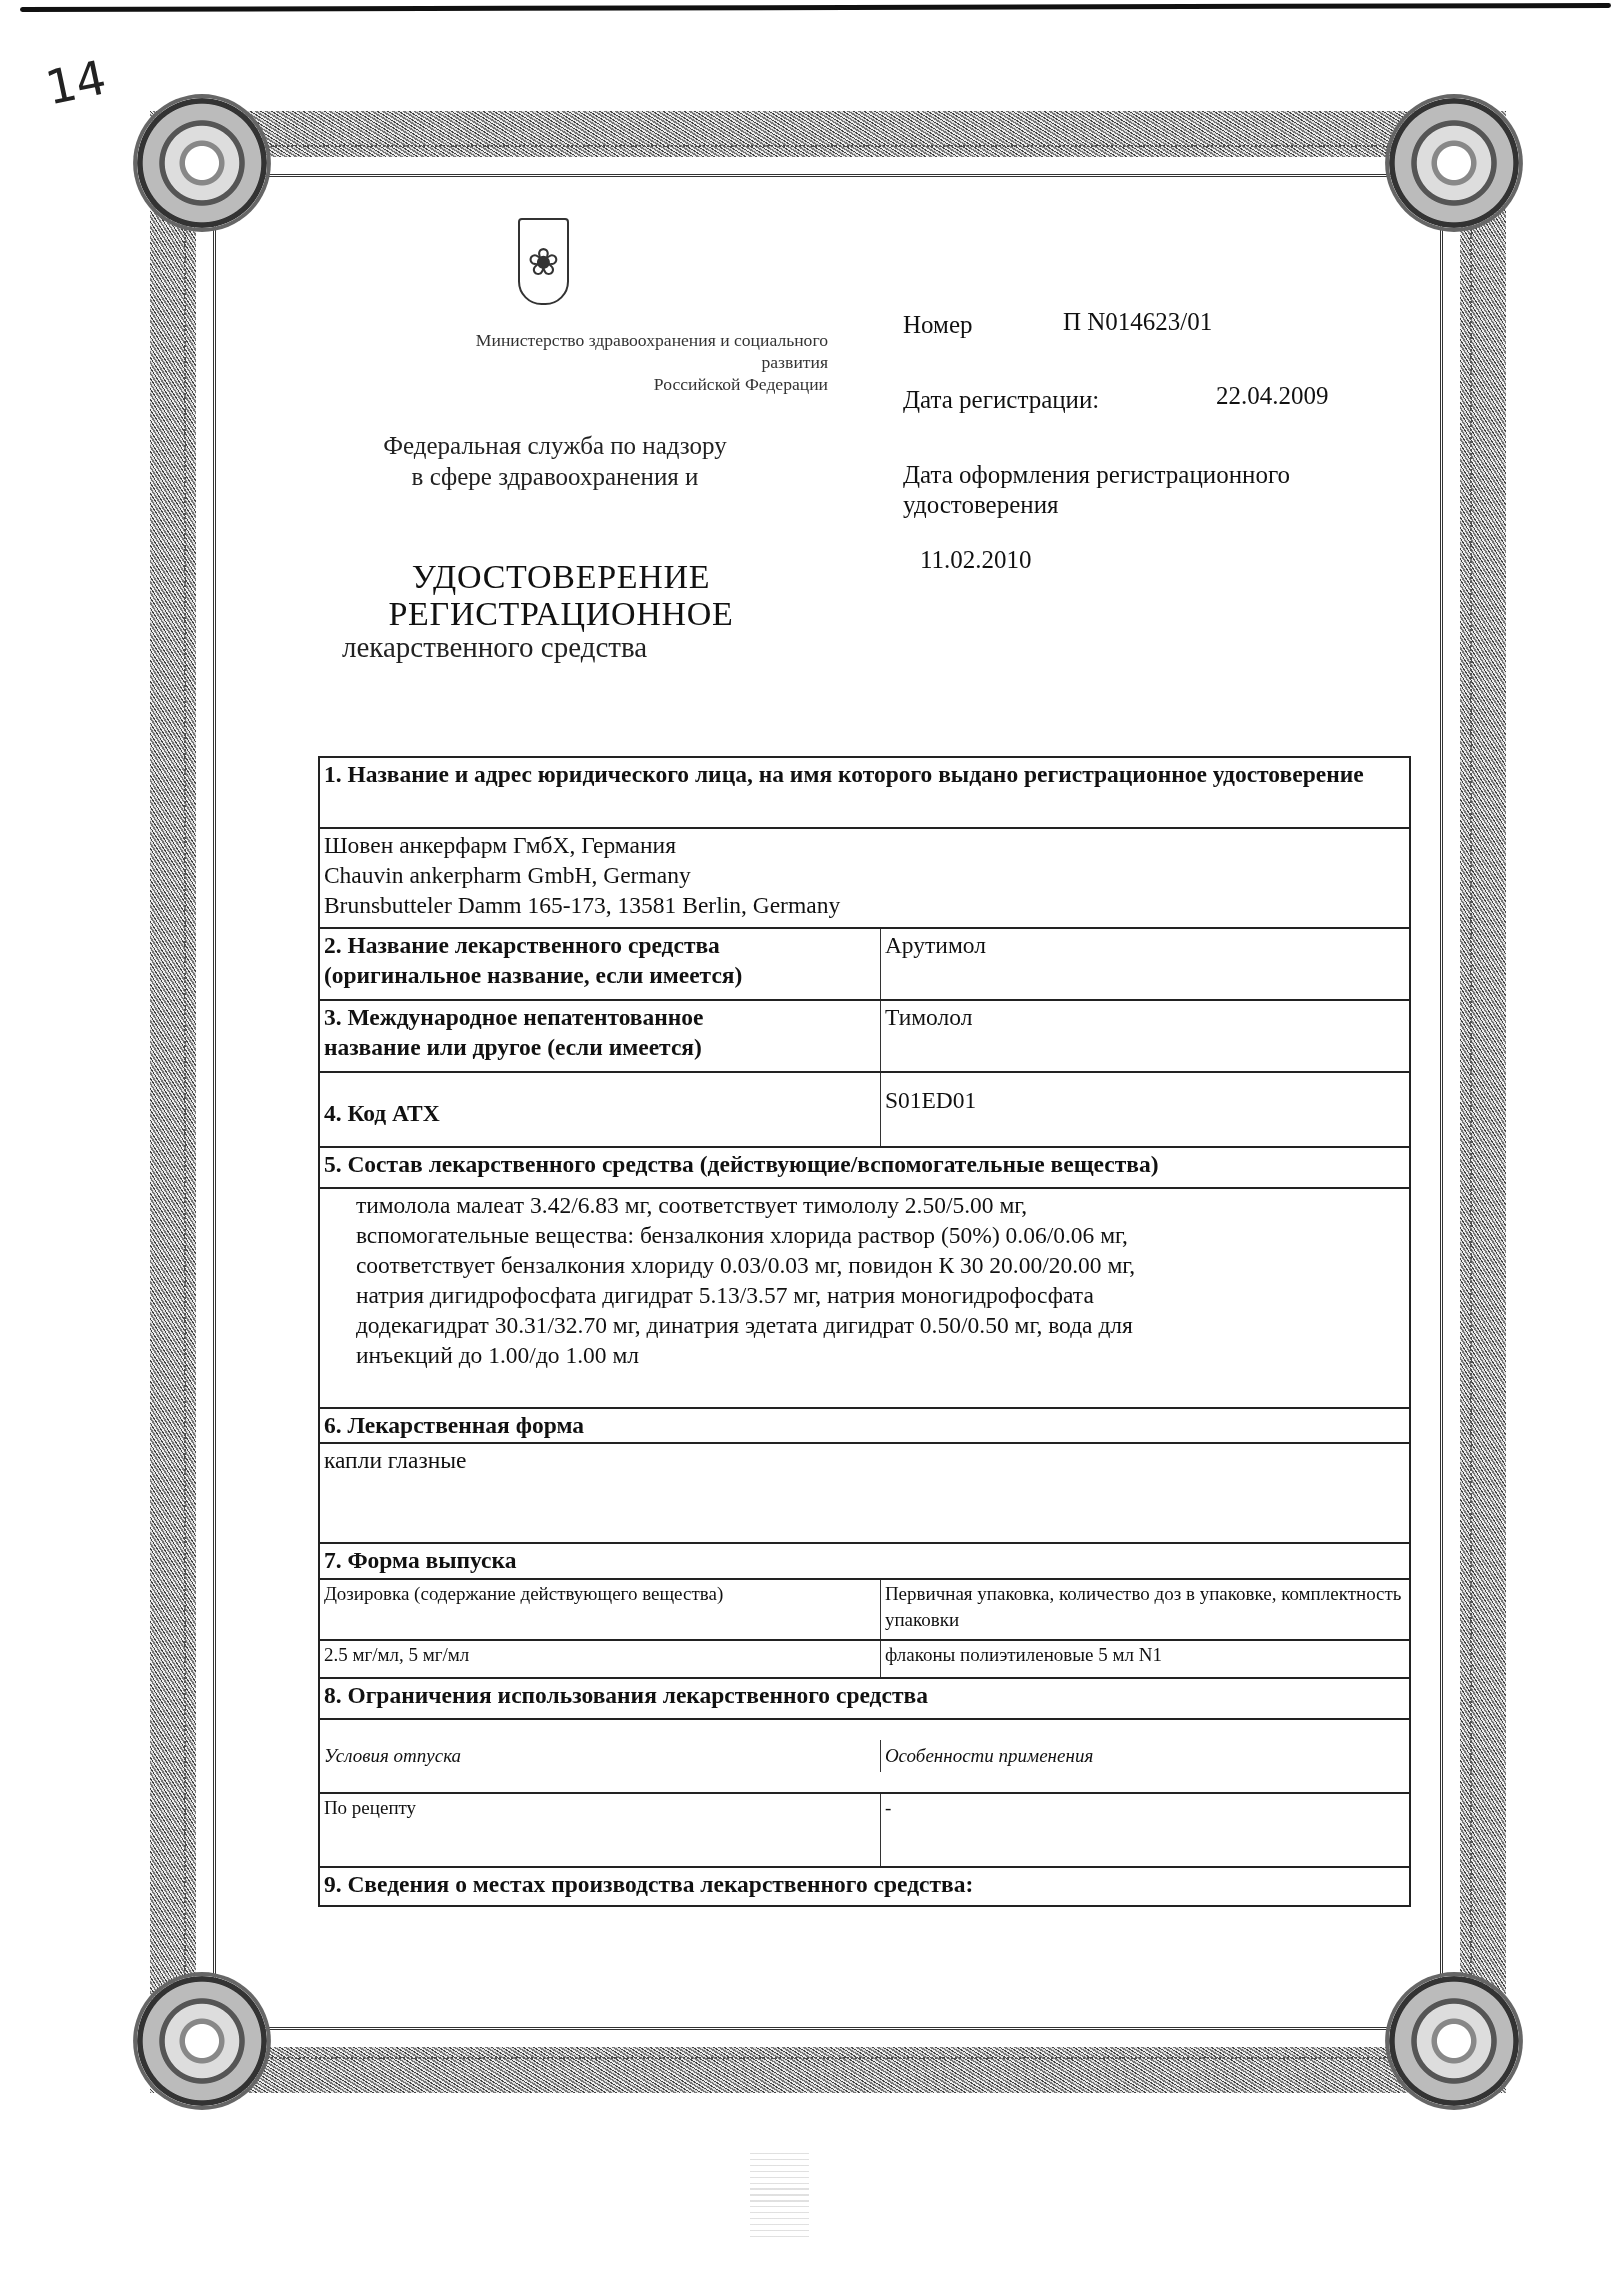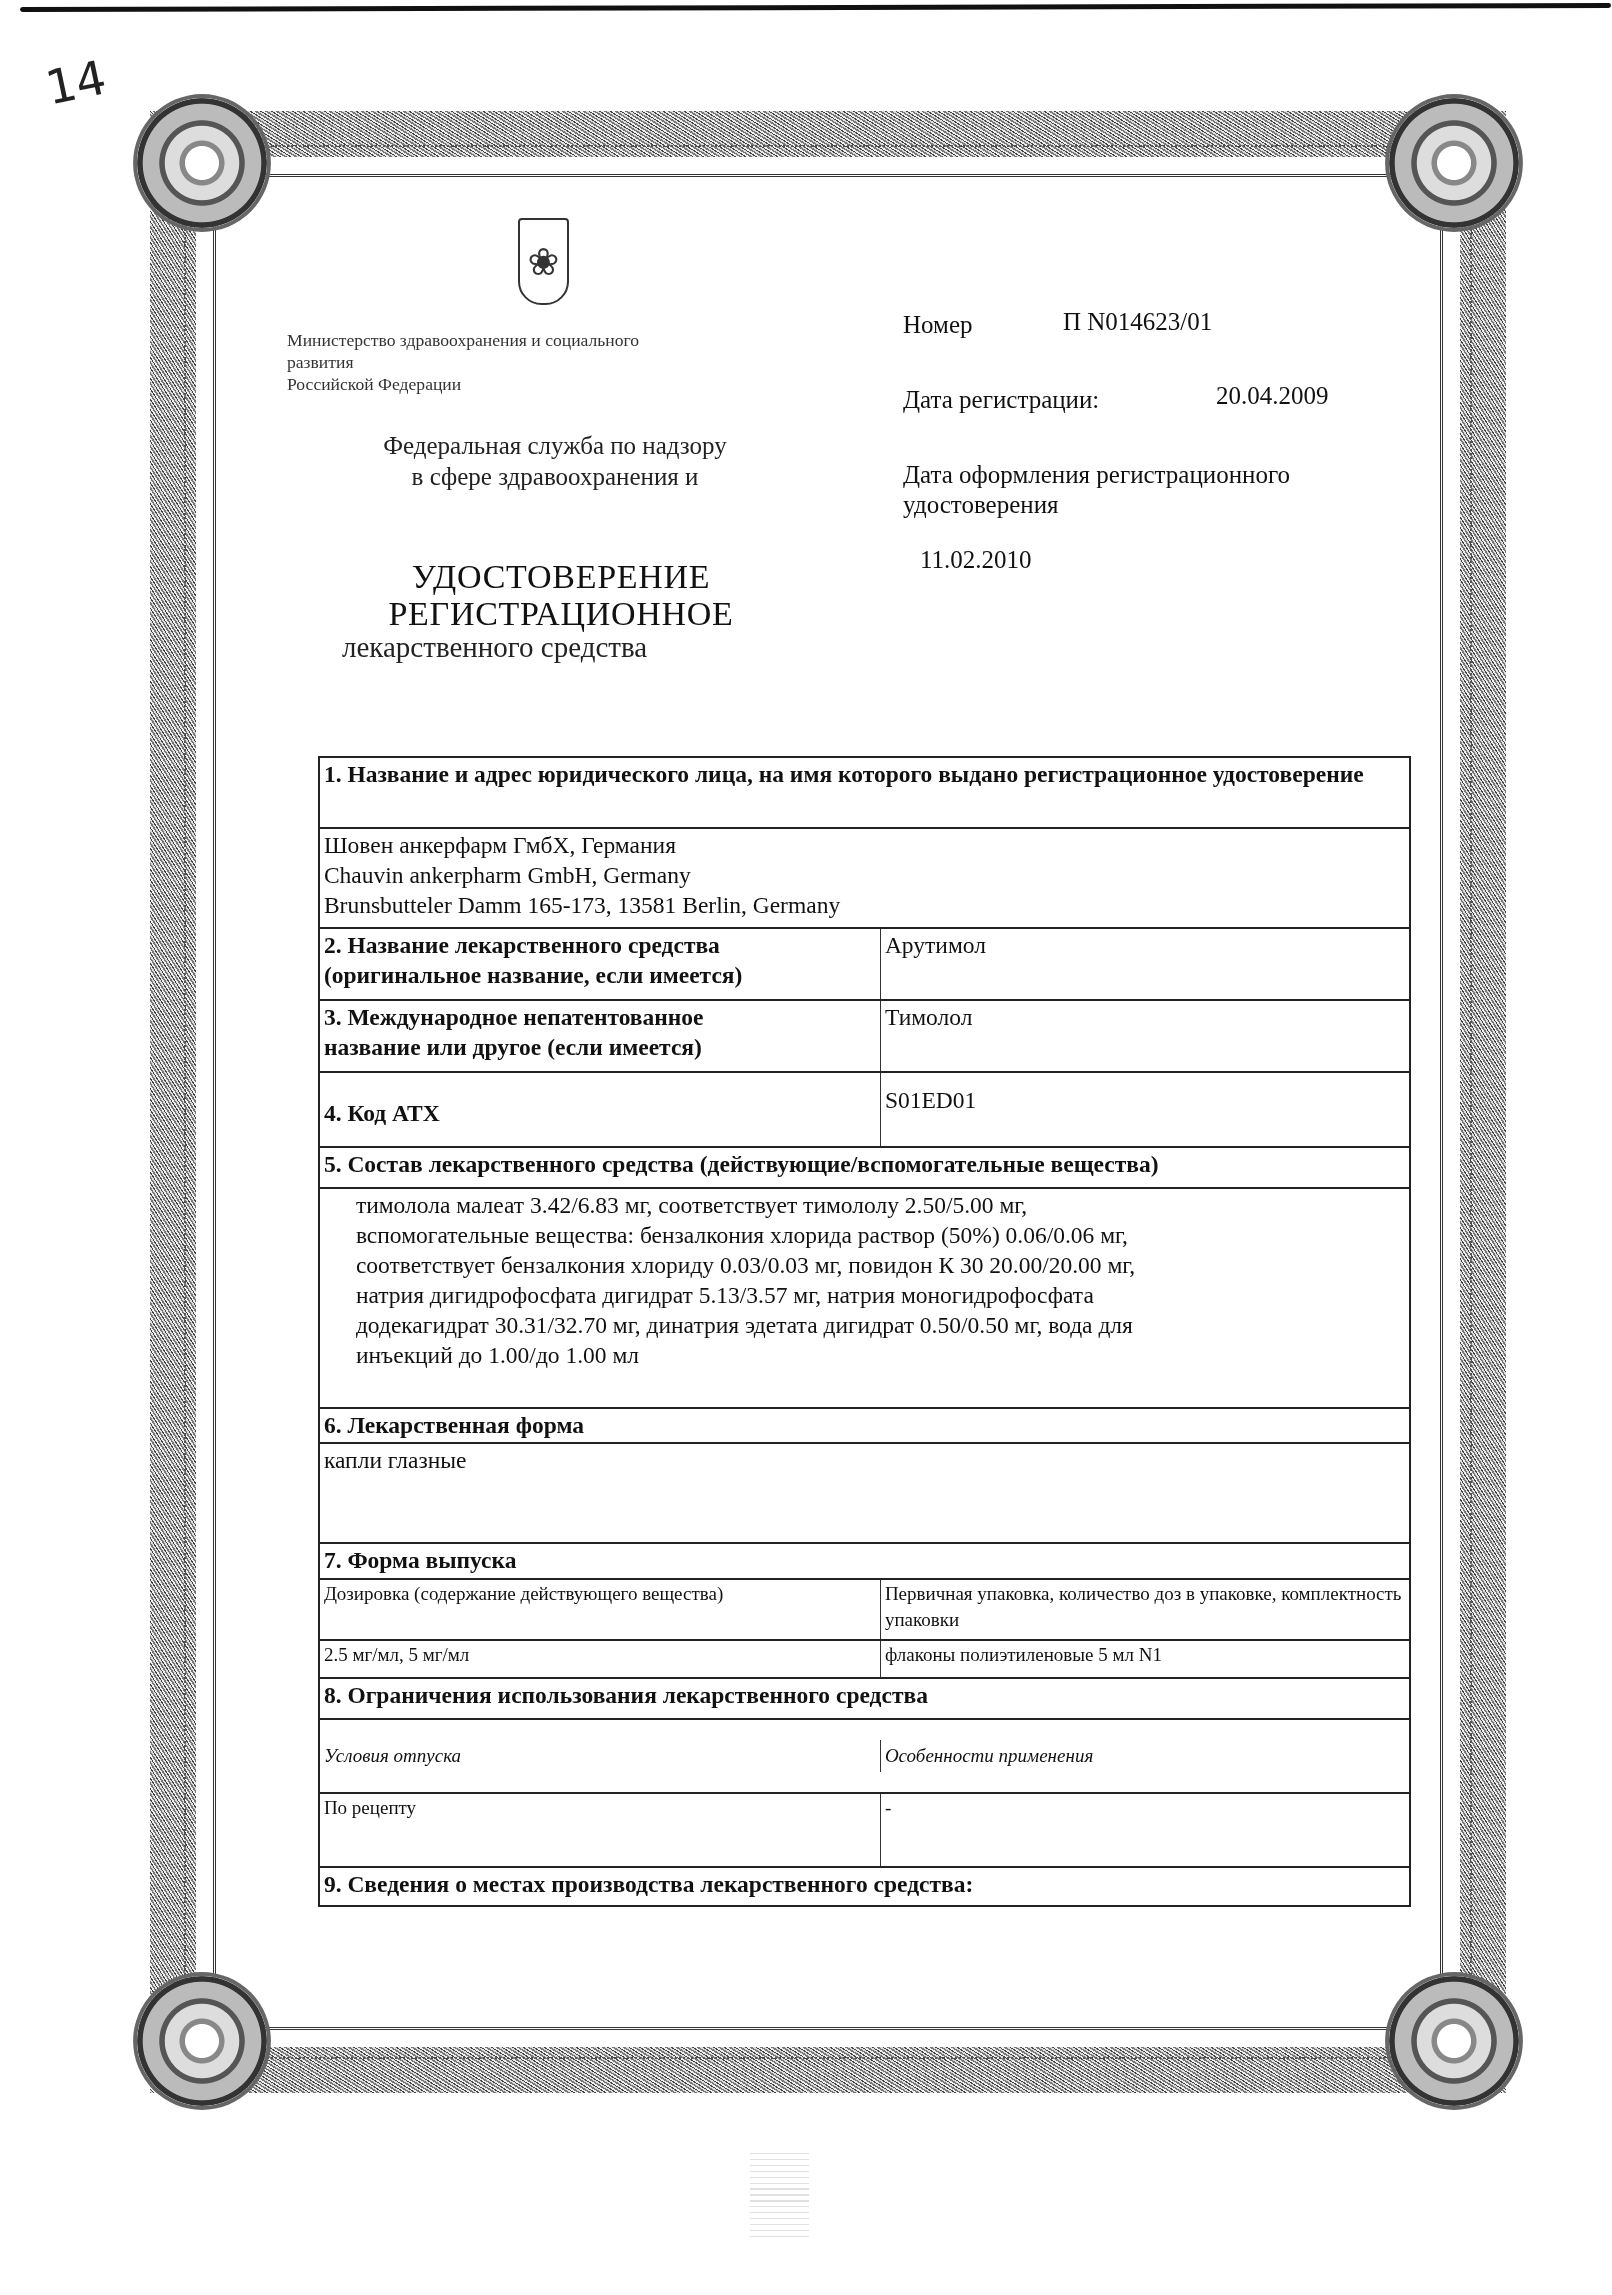--- a/index.html
+++ b/index.html
@@ -25,21 +25,21 @@
   .corner.tr { right: -13px; top: -13px; }
   .corner.bl { left: -13px; bottom: -13px; }
   .corner.br { right: -13px; bottom: -13px; }
 
   .page { position: absolute; left: 0; top: 0; width: 1612px; height: 2295px; }
 
   
   .emblem { position: absolute; left: 518px; top: 218px; width: 47px; height: 83px;
             border: 2px solid #333; border-radius: 3.9px 3.9px 23.5px 23.5px;
             display: flex; align-items: center; justify-content: center; font-size: 38px; color: #333; }
-  .ministry { position: absolute; left: 287px; top: 329px; width: 541px; text-align: left;
+  .ministry { position: absolute; left: 287px; top: 329px; width: 541px; text-align: right;
               font-size: 17.6px; line-height: 22px; color: #333; }
   .service { position: absolute; left: 307px; top: 430px; width: 496px; text-align: center;
              font-size: 25px; line-height: 31px; color: #222; }
   .cert-title { position: absolute; left: 326px; top: 558px; width: 470px; text-align: center;
                 font-size: 34px; line-height: 37px; letter-spacing: 0.7px; }
   .cert-sub { position: absolute; left: 342px; top: 631px; width: 470px; text-align: left;
               font-size: 29px; line-height: 33px; color: #222; }
 
   
   .meta { position: absolute; font-size: 25px; line-height: 30px; }
@@ -113,21 +113,21 @@
   </div>
   <div class="cert-title">
     <div>УДОСТОВЕРЕНИЕ</div>
     <div>РЕГИСТРАЦИОННОЕ</div>
   </div>
   <div class="cert-sub">лекарственного средства</div>
 
   <div class="meta num-label">Номер</div>
   <div class="meta num-value">П N014623/01</div>
   <div class="meta reg-label">Дата регистрации:</div>
-  <div class="meta reg-value">20.04.2009</div>
+  <div class="meta reg-value">22.04.2009</div>
   <div class="meta iss-label">Дата оформления регистрационного удостоверения</div>
   <div class="meta iss-value">11.02.2010</div>
 
   <div class="tbl">
     <div class="row h-heading">
       <div class="cell full bold">1. Название и адрес юридического лица, на имя которого выдано регистрационное удостоверение</div>
     </div>
     <div class="row h-owner">
       <div class="cell full">
         <div>Шовен анкерфарм ГмбХ, Германия</div>

